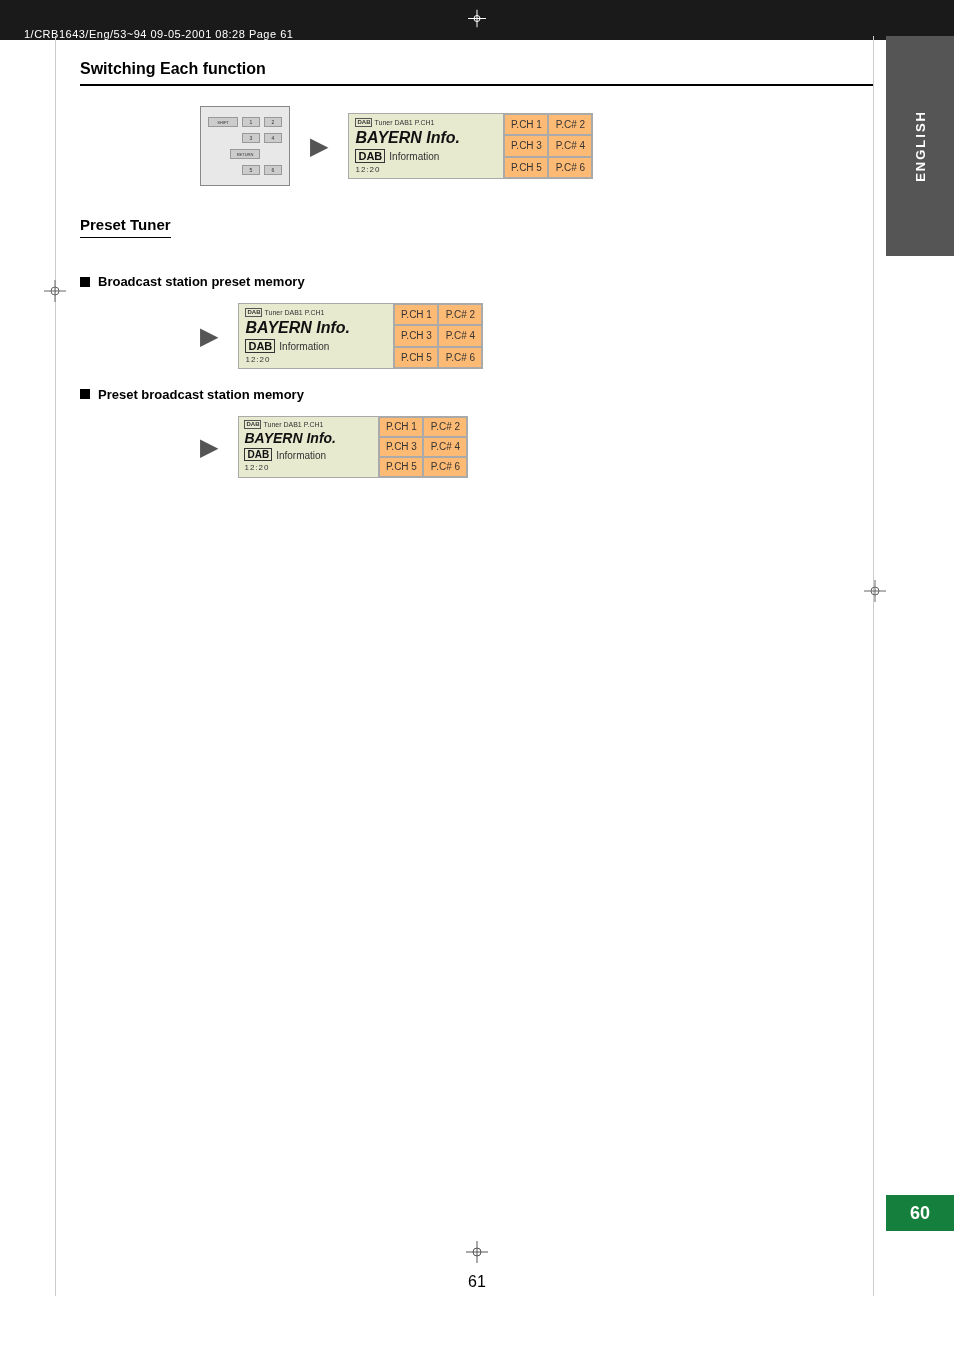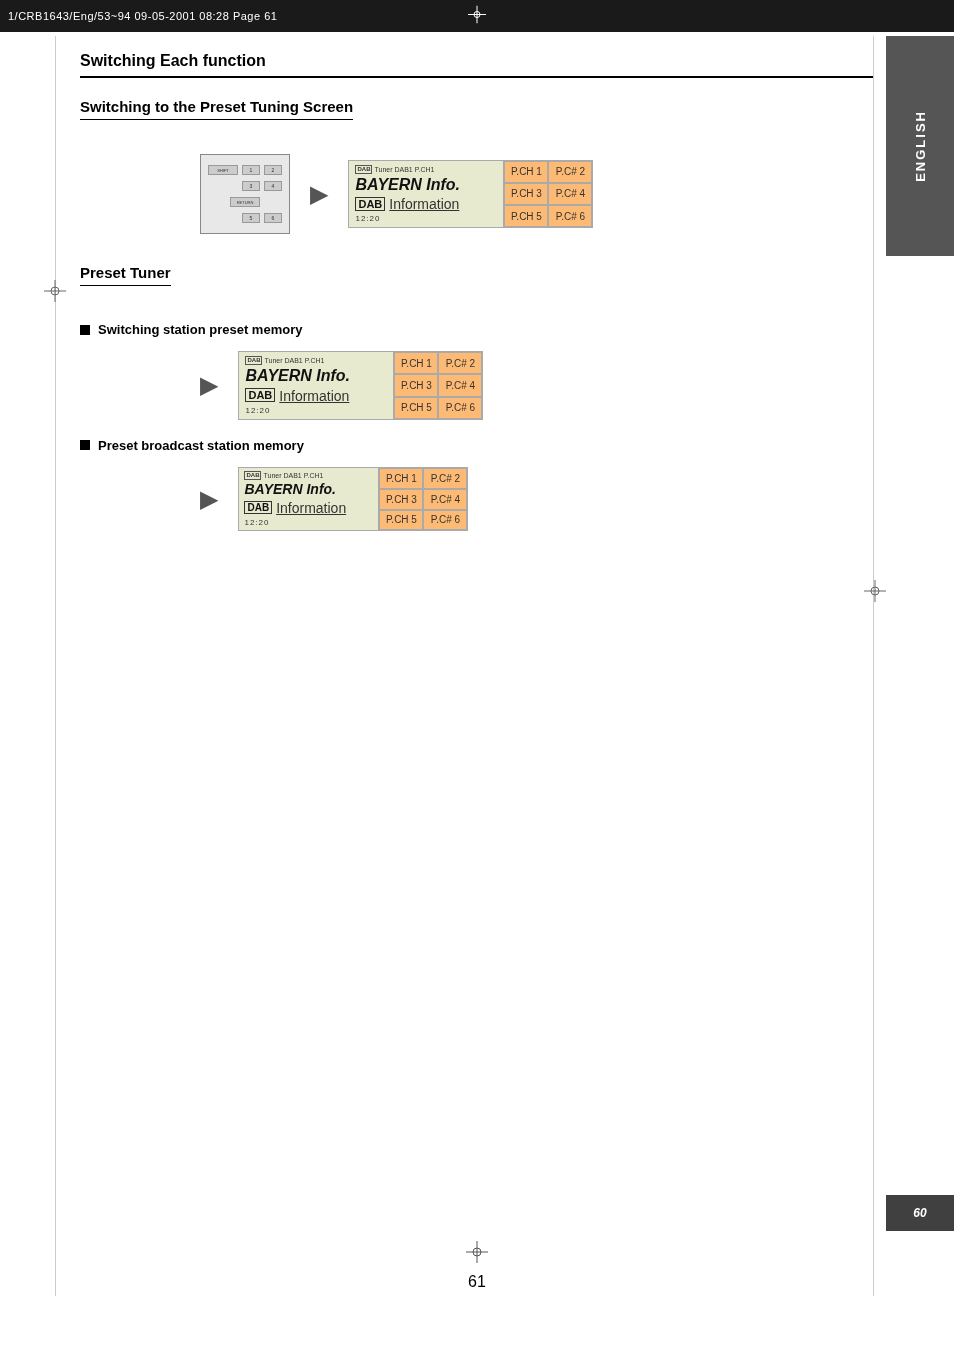--- a/index.html
+++ b/index.html
@@ -9,25 +9,25 @@
       background: #fff;
       font-family: Arial, Helvetica, sans-serif;
       font-size: 14px;
       color: #000;
       position: relative;
     }
 
     
     .top-header {
       background: #1a1a1a;
-      height: 32px;
+      height: 40px;
       width: 100%;
       display: flex;
-      align-items: center;
-      padding: 0 8px;
+      align-items: flex-end;
+      padding: 0 24px;
       position: relative;
     }
     .top-header-text {
       color: #fff;
       font-size: 11px;
       letter-spacing: 0.5px;
     }
 
     
     .right-sidebar {
@@ -51,28 +51,27 @@
       text-transform: uppercase;
     }
 
     
     .page-badge {
       position: absolute;
       right: 0;
       bottom: 120px;
       width: 68px;
       height: 36px;
-      background: #404040;
+      background: #15803d;
       display: flex;
       align-items: center;
       justify-content: center;
       color: #fff;
-      font-size: 12px;
-      font-weight: bold;
-      font-style: italic;
+      font-size: 18px;
+      font-weight: bold;
     }
 
     
     .main-content {
       margin: 0 80px 0 80px;
       padding: 20px 0;
     }
 
     
     .section-title {
@@ -194,24 +193,23 @@
       line-height: 1.2;
     }
     .dab-title {
       font-size: 16px;
       font-weight: bold;
       line-height: 1.1;
       color: #111;
       font-style: italic;
     }
     .dab-subtitle {
-      font-size: 14px;
+      font-size: 10px;
       color: #333;
       margin-top: 1px;
-      text-decoration: underline;
     }
     .dab-logo {
       font-size: 14px;
       font-weight: bold;
       color: #111;
     }
     .dab-time {
       font-size: 8px;
       color: #333;
       margin-top: 2px;
@@ -340,21 +338,20 @@
     <line x1="0" y1="11" x2="22" y2="11" stroke="#666" stroke-width="1"></line>
     <circle cx="11" cy="11" r="4" fill="none" stroke="#666" stroke-width="1"></circle>
   </svg>
 </div>
 
 <div class="main-content">
 
   <div class="section-title">Switching Each function</div>
 
   <div class="section-block">
-    <div class="subsection-title">Switching to the Preset Tuning Screen</div>
 
     <div class="diagram-row">
 
       <div class="device-box">
         <div class="device-row">
           <div class="device-btn-wide" style="font-size:4px;">SHIFT</div>
           <div class="device-btn">1</div>
           <div class="device-btn">2</div>
         </div>
         <div class="device-row">
@@ -399,21 +396,21 @@
     </div>
   </div>
 
   <div class="section-block">
     <div class="subsection-title">Preset Tuner</div>
 
     
     <div style="margin-top:20px;">
       <div class="bullet-heading">
         <span class="bullet-square"></span>
-        <span>Switching station preset memory</span>
+        <span>Broadcast station preset memory</span>
       </div>
 
       <div class="diagram-row-small">
 
         <div class="arrow-right">▶</div>
 
         <div class="dab-screen-wrap">
           <div class="dab-screen">
             <div class="dab-screen-header">
               <span class="dab-badge">DAB</span>

